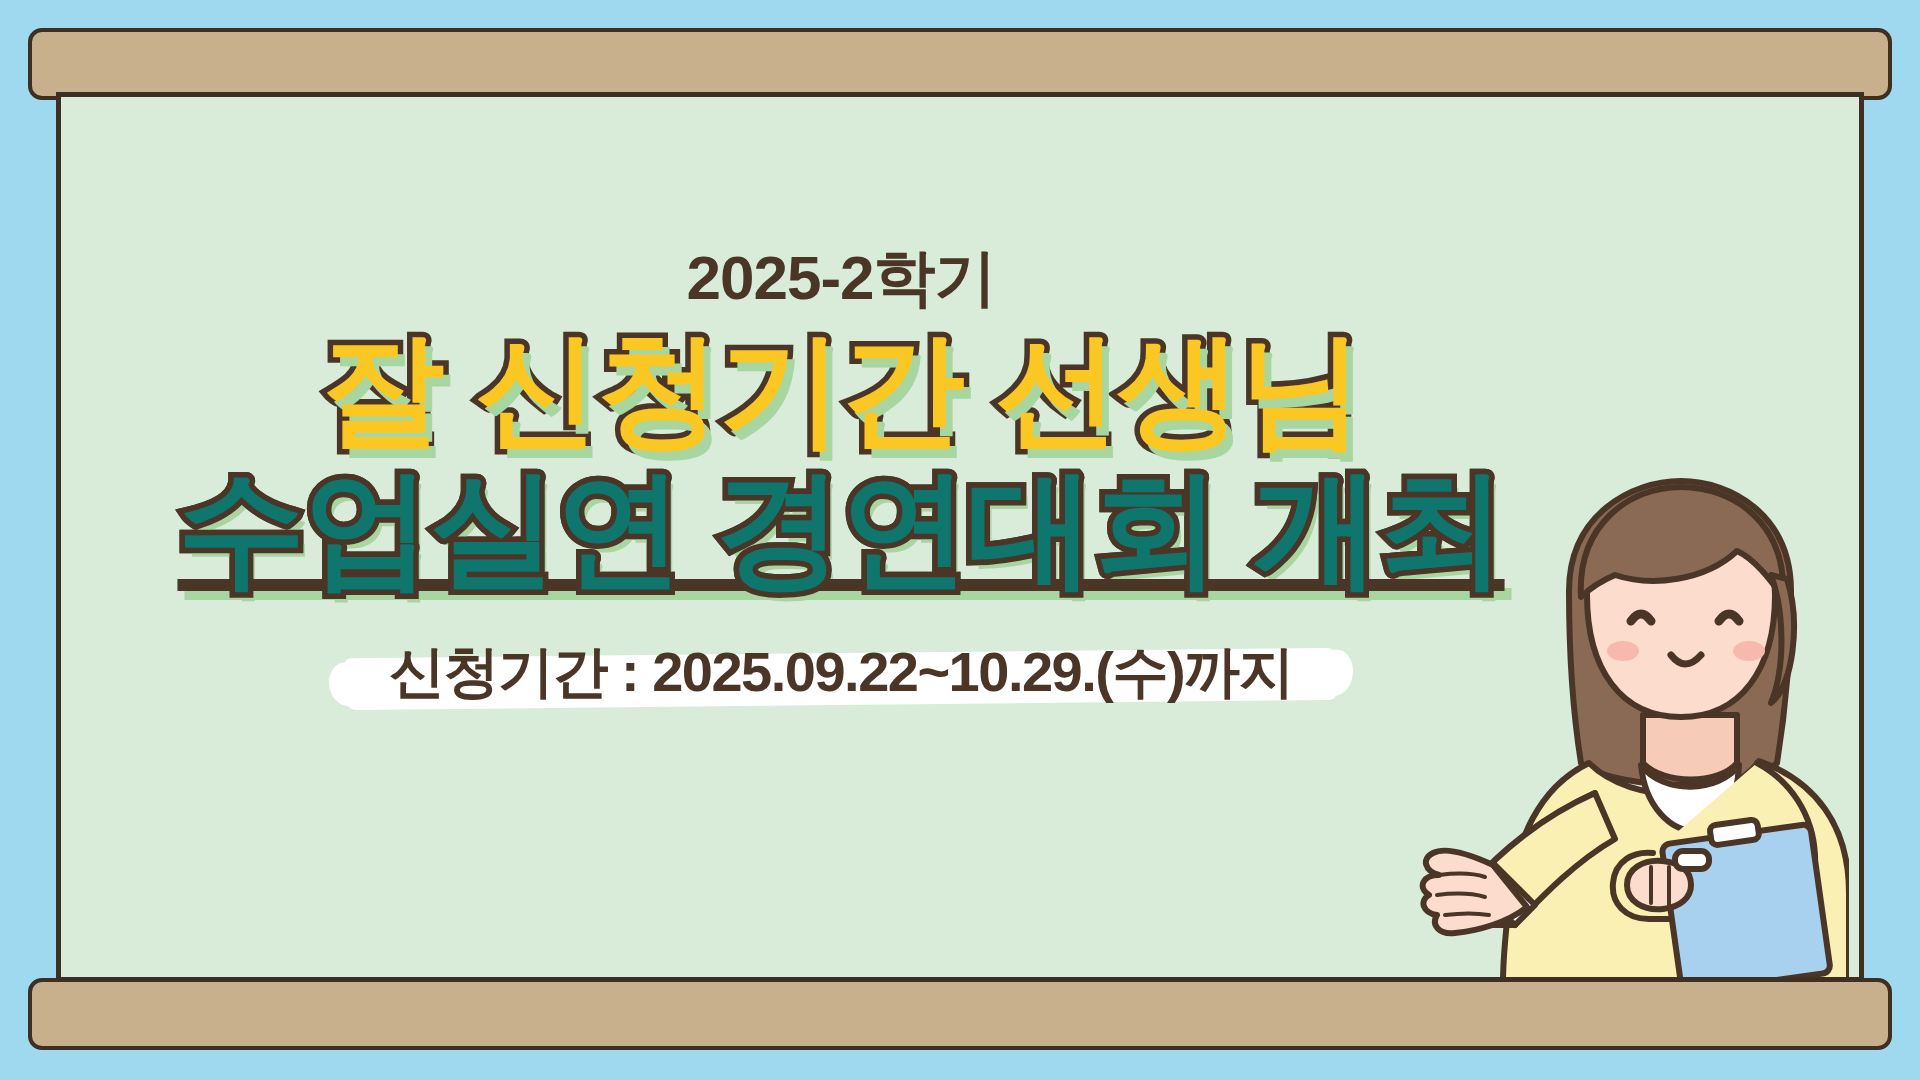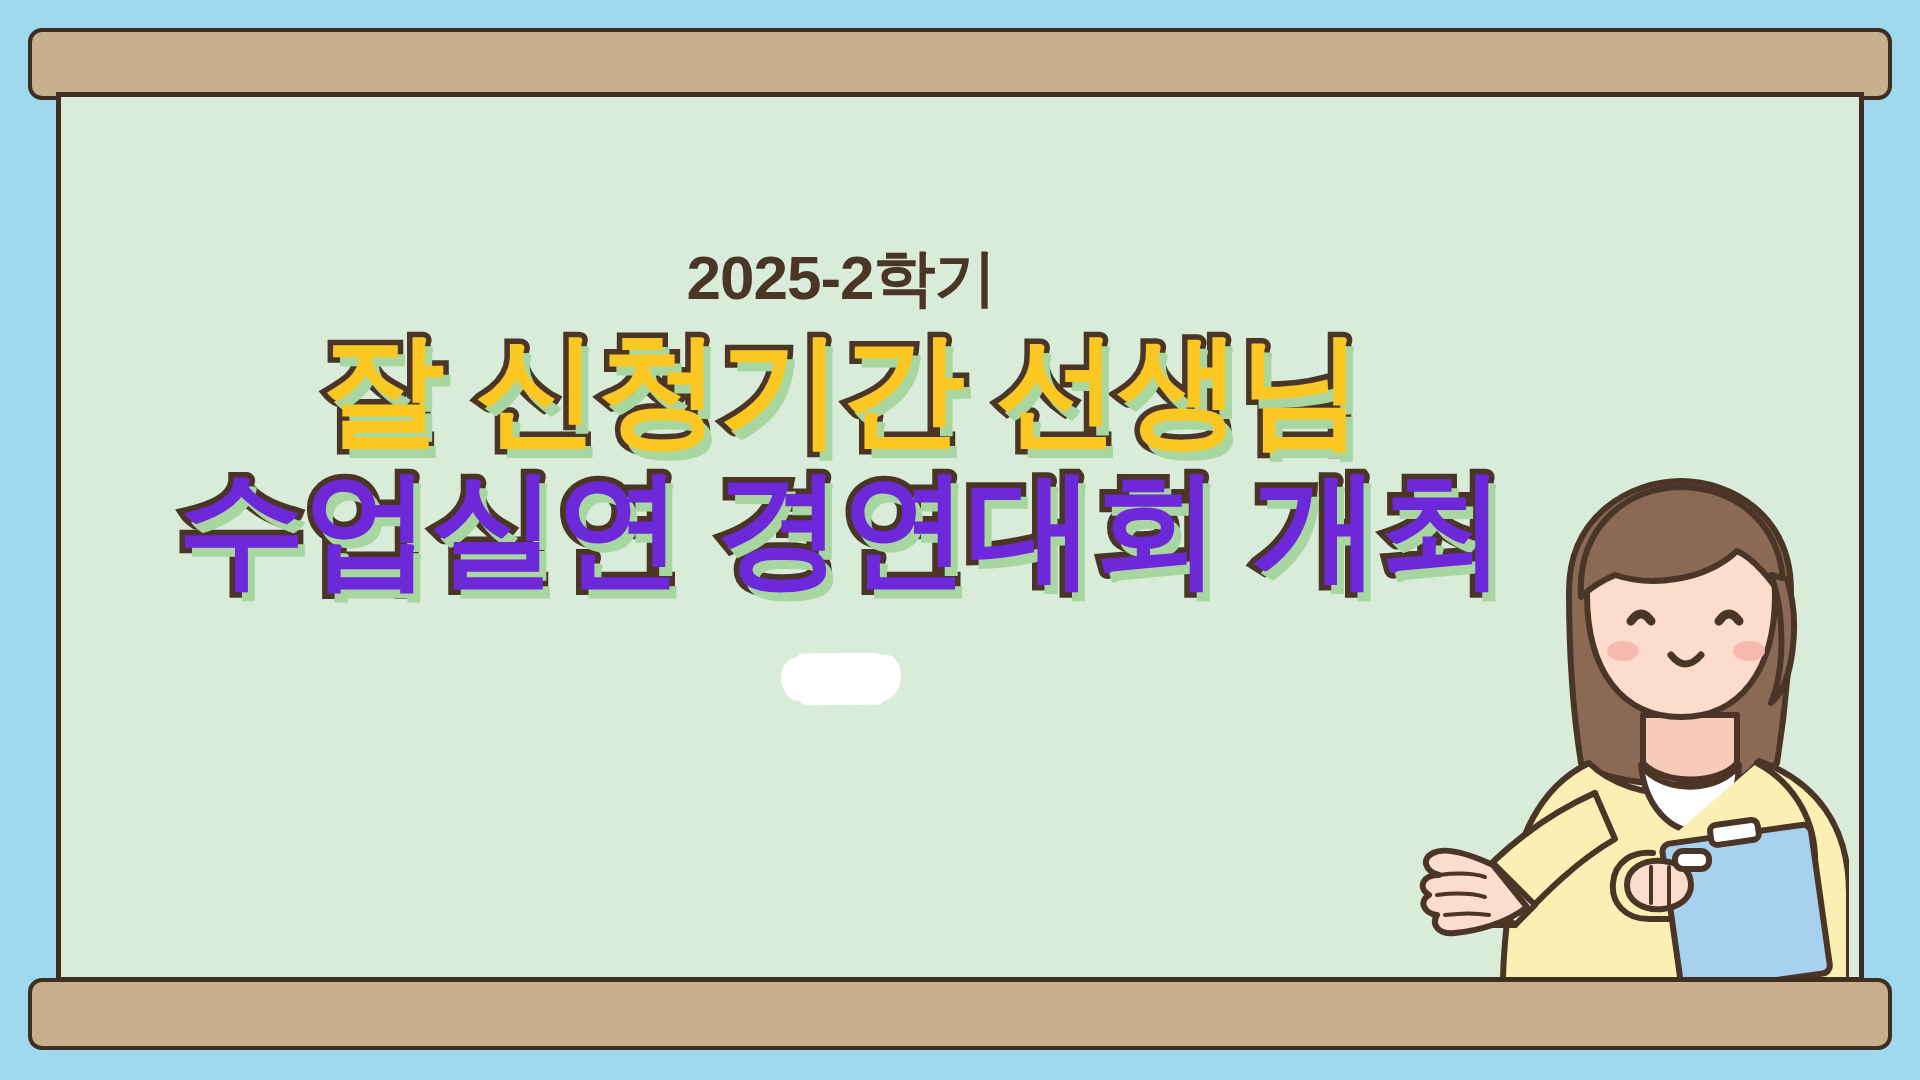--- a/index.html
+++ b/index.html
@@ -48,26 +48,27 @@
     color:#fbc823;
     letter-spacing:-2px;
     -webkit-text-stroke:11px #4a3527;
     paint-order:stroke fill;
     text-shadow:7px 9px 0 #a8d6a0;
     margin:4px 0 2px 0;
   }
 
   .line-white{
     font-size:128px;font-weight:bold;line-height:1.08;
-    color:#6d28d9;
+    color:#0f766e;
     letter-spacing:-2px;
     -webkit-text-stroke:11px #4a3527;
     paint-order:stroke fill;
     text-shadow:7px 9px 0 #a8d6a0;
     margin:2px 0 0 0;
+    text-decoration:underline;
   }
 
   .line-period-wrap{
     position:relative;display:inline-block;margin-top:36px;padding:2px 26px 6px 26px;
   }
   .brush{
     position:absolute;left:-18px;right:-18px;top:20px;height:52px;
     background:#ffffff;
     border-radius:6px 10px 8px 12px;
     transform:rotate(-0.6deg);
@@ -108,20 +109,21 @@
       <div class="textblock">
 
         <div class="line-semester">2025-2학기</div>
 
         <div class="line-yellow">잘 신청기간 선생님</div>
 
         <div class="line-white">수업실연 경연대회 개최</div>
 
         <div class="line-period-wrap">
           <div class="brush"></div>
+          <div class="line-period">신청기간 : 2025.09.22~10.29.(수)까지</div>
         </div>
 
       </div>
 
       <div class="teacher">
         <svg viewBox="0 0 430 520" xmlns="http://www.w3.org/2000/svg">
           <g stroke="#4a3527" stroke-width="6" stroke-linecap="round" stroke-linejoin="round">
 
             <path d="M150 128 C150 52 212 18 262 18 C312 18 372 52 372 128
                      C372 196 366 250 358 300 C340 316 290 322 262 322

